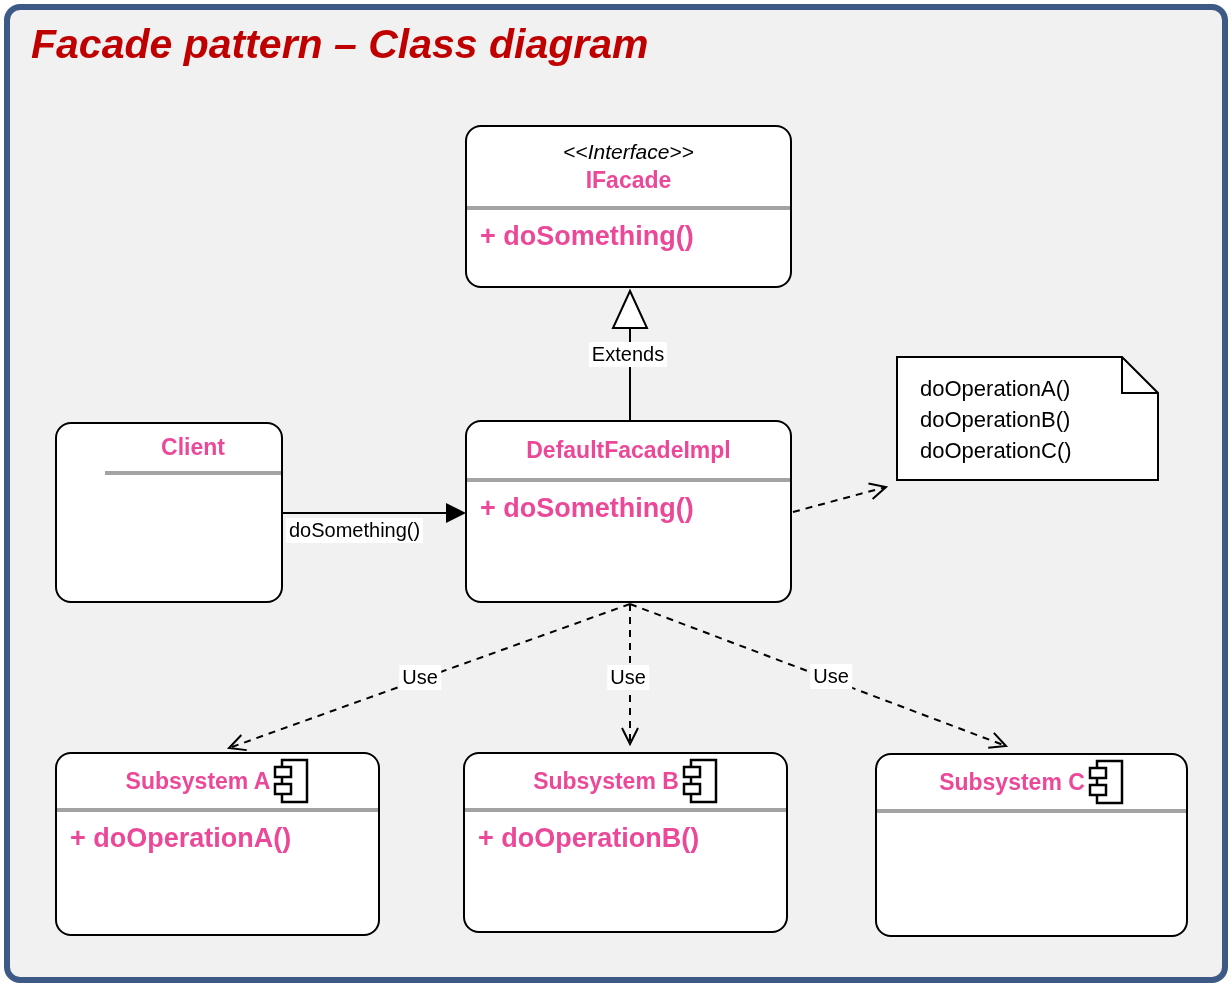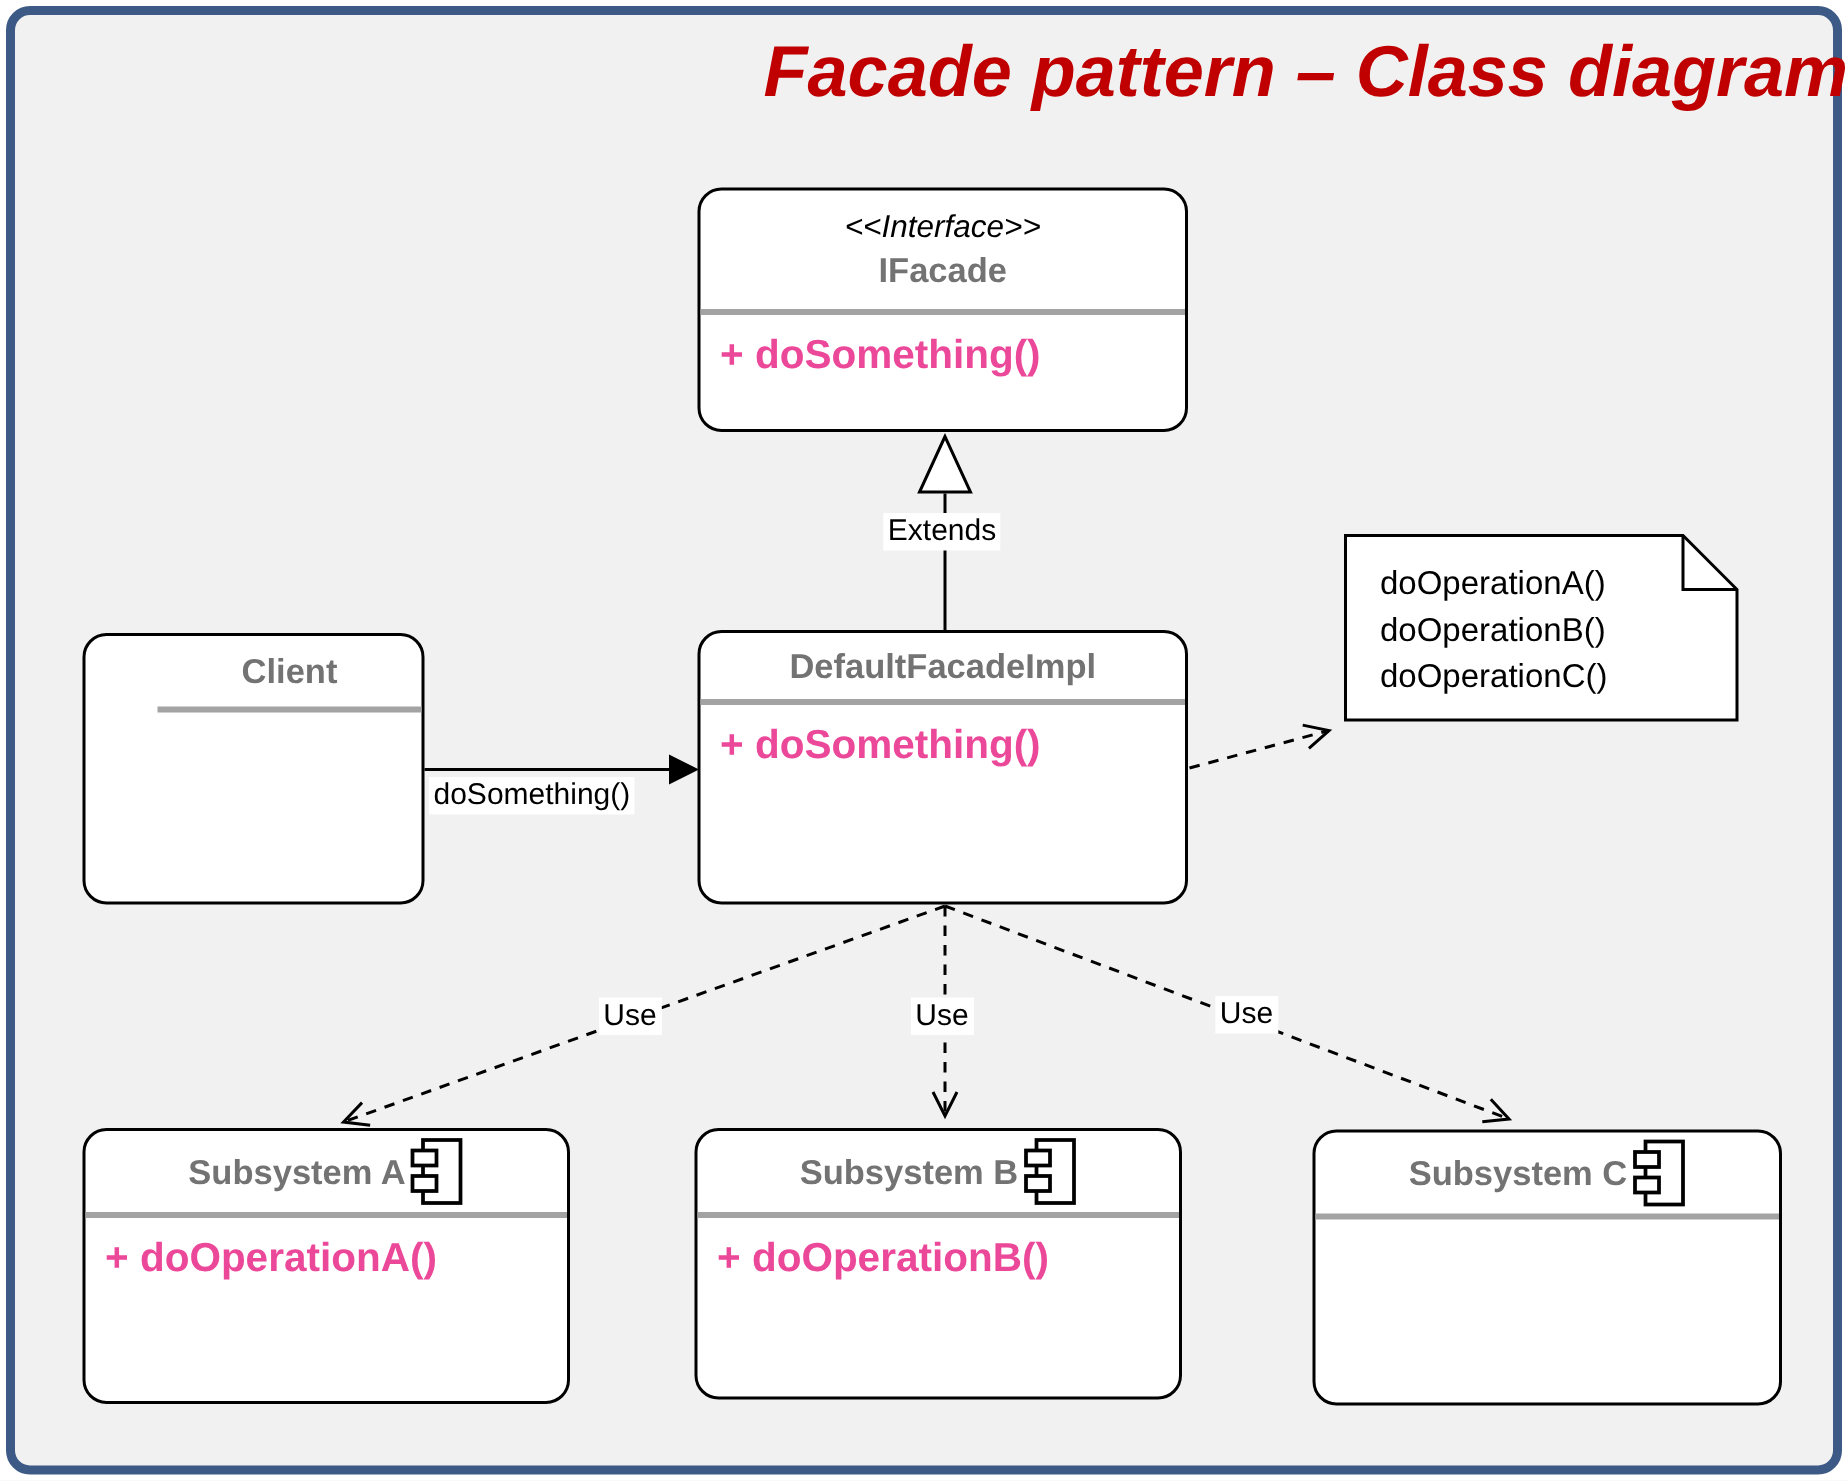--- a/index.html
+++ b/index.html
@@ -16,22 +16,22 @@
     position:relative;overflow:hidden;
   }
   .panel{
     position:absolute;left:4px;top:4px;width:1224px;height:979px;
     border:6px solid var(--frame-border);
     border-radius:16px;
     background:var(--canvas-bg);
   }
   .page-title{
     position:absolute;left:0;top:21px;width:1232px;
-    text-align:right;
-    font-size:48px;font-weight:bold;font-style:italic;
+    text-align:left;
+    font-size:41px;font-weight:bold;font-style:italic;
     color:var(--title-color);
     letter-spacing:0px;
     padding-left:31px;
   }
   svg.overlay{
     position:absolute;left:0;top:0;width:1232px;height:987px;
     overflow:visible;pointer-events:none;
   }
   .uml{
     position:absolute;
@@ -41,21 +41,21 @@
     display:flex;flex-direction:column;
   }
   .uml .hdr{
     flex:none;
     display:flex;flex-direction:column;align-items:center;justify-content:center;
     border-bottom:4px solid #a3a3a3;
     gap:3px;
   }
   .uml .hdr.row{flex-direction:row;}
   .stereo{font-style:italic;font-size:21px;color:#000;}
-  .cname{font-weight:bold;font-size:23px;color:#737373;}
+  .cname{font-weight:bold;font-size:23px;color:#ec4899;}
   .cbody{padding:11px 13px;font-size:27px;color:#ec4899;line-height:30px;font-weight:bold;}
   .note-text{
     position:absolute;left:920px;top:373px;
     font-size:22px;line-height:31px;color:#000;
   }
   .edge-label{
     position:absolute;
     background:#ffffff;
     font-size:20px;color:#000;
     padding:1px 3px;
@@ -96,21 +96,21 @@
 
 <div class="uml" style="left:465px;top:125px;width:327px;height:163px;">
   <div class="hdr" style="height:83px;">
     <div class="stereo">&lt;&lt;Interface&gt;&gt;</div>
     <div class="cname">IFacade</div>
   </div>
   <div class="cbody">+ doSomething()</div>
 </div>
 
 <div class="uml" style="left:465px;top:420px;width:327px;height:183px;">
-  <div class="hdr" style="height:48px;">
+  <div class="hdr" style="height:60px;">
     <div class="cname">DefaultFacadeImpl</div>
   </div>
   <div class="cbody">+ doSomething()</div>
 </div>
 
 <div class="uml" style="left:55px;top:422px;width:228px;height:181px;padding-left:48px;">
   <div class="hdr" style="height:51px;">
     <div class="cname">Client</div>
   </div>
   <div class="cbody"></div>

